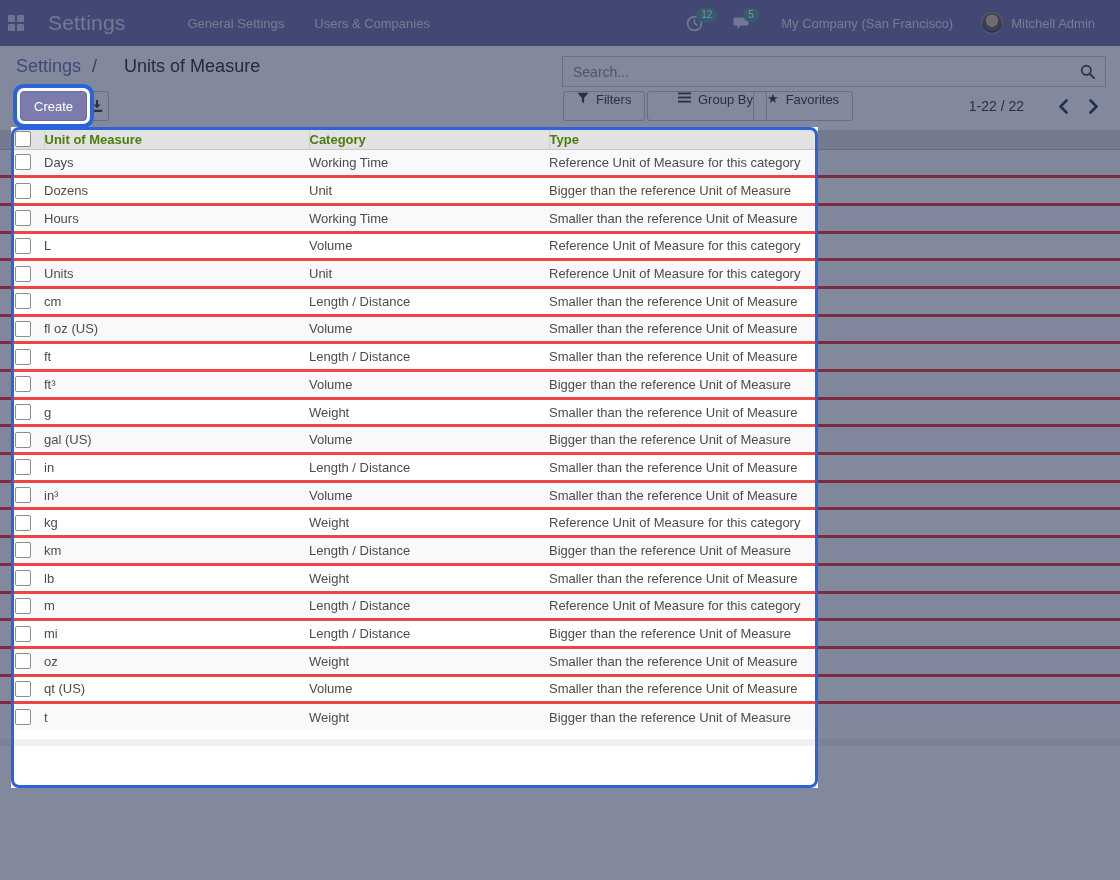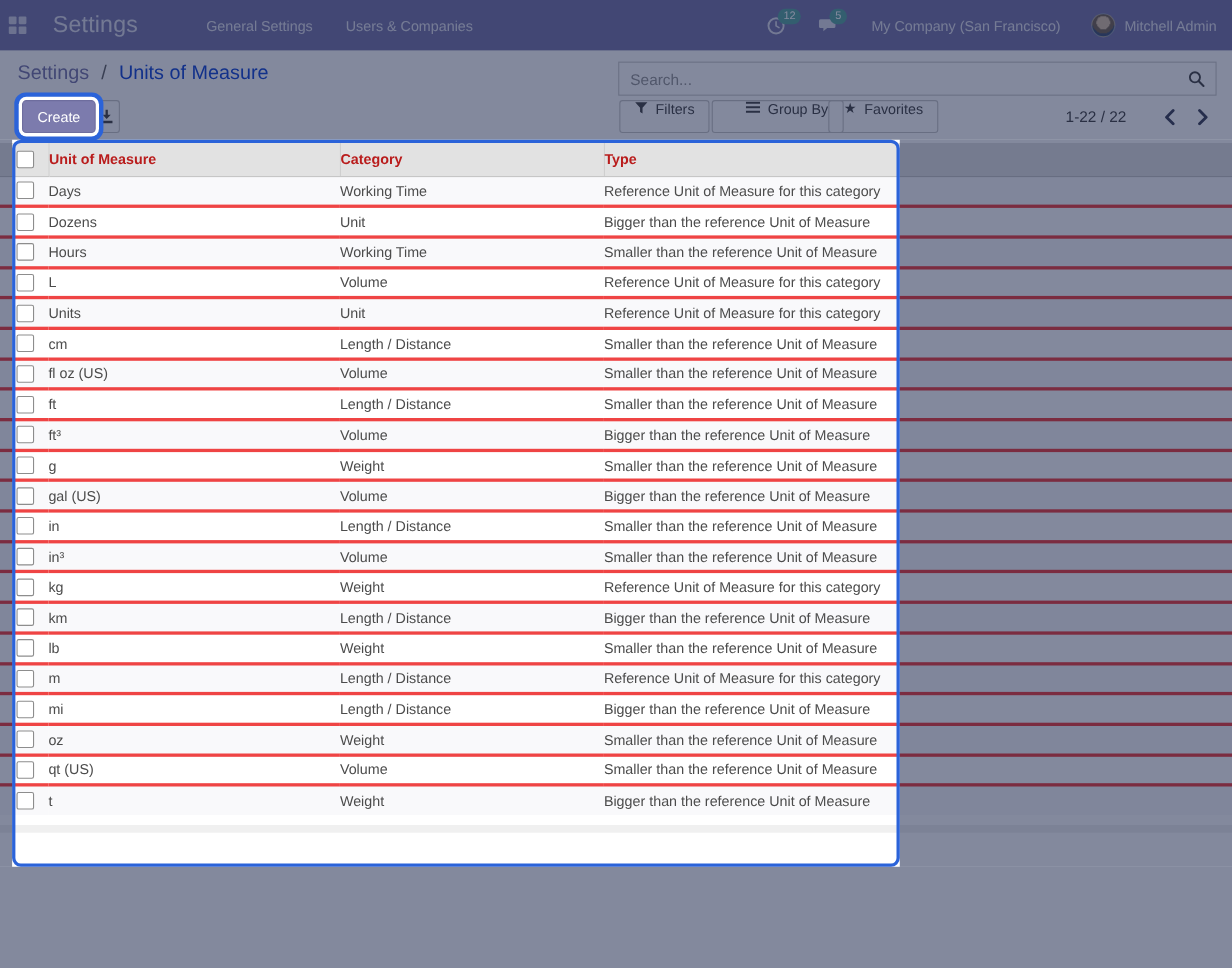--- a/index.html
+++ b/index.html
@@ -8,38 +8,38 @@
 
   
   .navbar { position:absolute; left:0; top:0; width:1120px; height:46px;
             background:#7C7BAD; display:flex; align-items:center; }
   .apps-btn { width:32px; height:46px; display:flex; align-items:center; justify-content:center; cursor:pointer; }
   .apps-grid { display:grid; grid-template-columns:7px 7px; grid-template-rows:7px 7px; gap:2px; }
   .apps-grid span { background:rgba(255,255,255,0.65); border-radius:1px; }
   .nav-title { font-size:21px; color:rgba(255,255,255,0.75); margin-left:16px; letter-spacing:0.2px; }
   .nav-menus { display:flex; gap:30px; margin-left:62px; }
   .nav-menu-item { font-size:13px; color:rgba(255,255,255,0.78); cursor:pointer; }
-  .nav-right { margin-left:auto; display:flex; align-items:center; margin-right:14px;justify-content:center; }
+  .nav-right { margin-left:auto; display:flex; align-items:center; margin-right:25px;justify-content:center; }
   .nav-icon-btn { position:relative; margin-right:30px; cursor:pointer; display:flex; align-items:center; }
   .nav-icon-btn svg { display:block; }
   .badge { position:absolute; top:-7px; left:10px; background:#5fa8a3; color:#fff;
            font-size:10px; line-height:14px; height:14px; padding:0 5px; border-radius:8px; }
   .company-name { font-size:13px; color:rgba(255,255,255,0.78); margin-right:28px; cursor:pointer; }
   .user-menu { display:flex; align-items:center; cursor:pointer; }
   .avatar { width:22px; height:22px; border-radius:50%;
             background:radial-gradient(circle at 50% 38%, #d8c2a8 0 38%, #7a6a58 39% 62%, #46597a 63%);
             border:1px solid rgba(255,255,255,0.4); margin-right:8px; }
   .user-name { font-size:13px; color:rgba(255,255,255,0.78); }
 
   
   .control-panel { position:absolute; left:0; top:46px; width:1120px; height:85px; background:#fff; }
   .breadcrumb { position:absolute; left:16px; top:10px; font-size:18px; }
   .breadcrumb .bc-link { color:#7C7BAD; cursor:pointer; }
   .breadcrumb .bc-sep { color:#6b6b6b; margin:0 6px; }
-  .breadcrumb .bc-current { color:#1d4ed8; }
+  .breadcrumb .bc-current { color:#404040;margin-left:16px; }
 
   .create-btn { position:absolute; left:20px; top:45px; height:30px; padding:0 13px;
                 background:#7C7BAD; color:#fff; font-size:13px; border:1px solid #6e6d9e;
                 border-radius:4px; cursor:pointer; z-index:12;
                 box-shadow:0 0 0 3px #ffffff, 0 0 0 7px #2b63d9; }
   .export-btn { position:absolute; left:84px; top:45px; width:25px; height:30px;
                 border:1px solid #c9c9c9; border-radius:3px; background:transparent;
                 display:flex; align-items:center; justify-content:center; cursor:pointer; }
 
   .search-box { position:absolute; left:562px; top:10px; width:544px; height:31px;
@@ -60,22 +60,22 @@
 
   .pagination { position:absolute; right:16px; top:45px; height:30px; display:flex; align-items:center; }
   .page-range { font-size:14px; color:#4c4c4c; margin-right:28px; }
   .pager-btn { width:22px; height:30px; display:flex; align-items:center; justify-content:center; cursor:pointer; }
   .pager-btn + .pager-btn { margin-left:8px; }
 
   
   .table-area { position:absolute; left:0; top:130px; width:1120px; }
   table { border-collapse:collapse; width:1120px; table-layout:fixed; font-size:13px; }
   col.c-cb { width:44px; } col.c-name { width:265px; } col.c-cat { width:240px; }
-  thead th { height:30px; background:#e2e2e2; text-align:left; font-weight:bold;
-             color:#b91c1c; border-bottom:1px solid #c6c6c6; padding:0; }
+  thead th { height:19px; background:#e2e2e2; text-align:left; font-weight:bold;
+             color:#4d7c0f; border-bottom:1px solid #c6c6c6; padding:0; }
   thead th + th { border-left:1px solid #cfcfcf; }
   tbody td { height:27.7px; padding:0; }
   tbody tr { border-top:3px solid #ef4444; cursor:pointer; }
   tbody tr:first-child { border-top:none; }
   tbody tr:nth-child(odd) { background:#f9f9fb; }
   tbody tr:nth-child(even) { background:#ffffff; }
   .cb { width:16px; height:16px; border:1px solid #8d8d8d; border-radius:2px;
         background:#fff; margin-left:15px; cursor:pointer; }
   .footer-white { height:9px; background:#fff; }
   .footer-gray { height:7px; background:#f0f0f0; }

